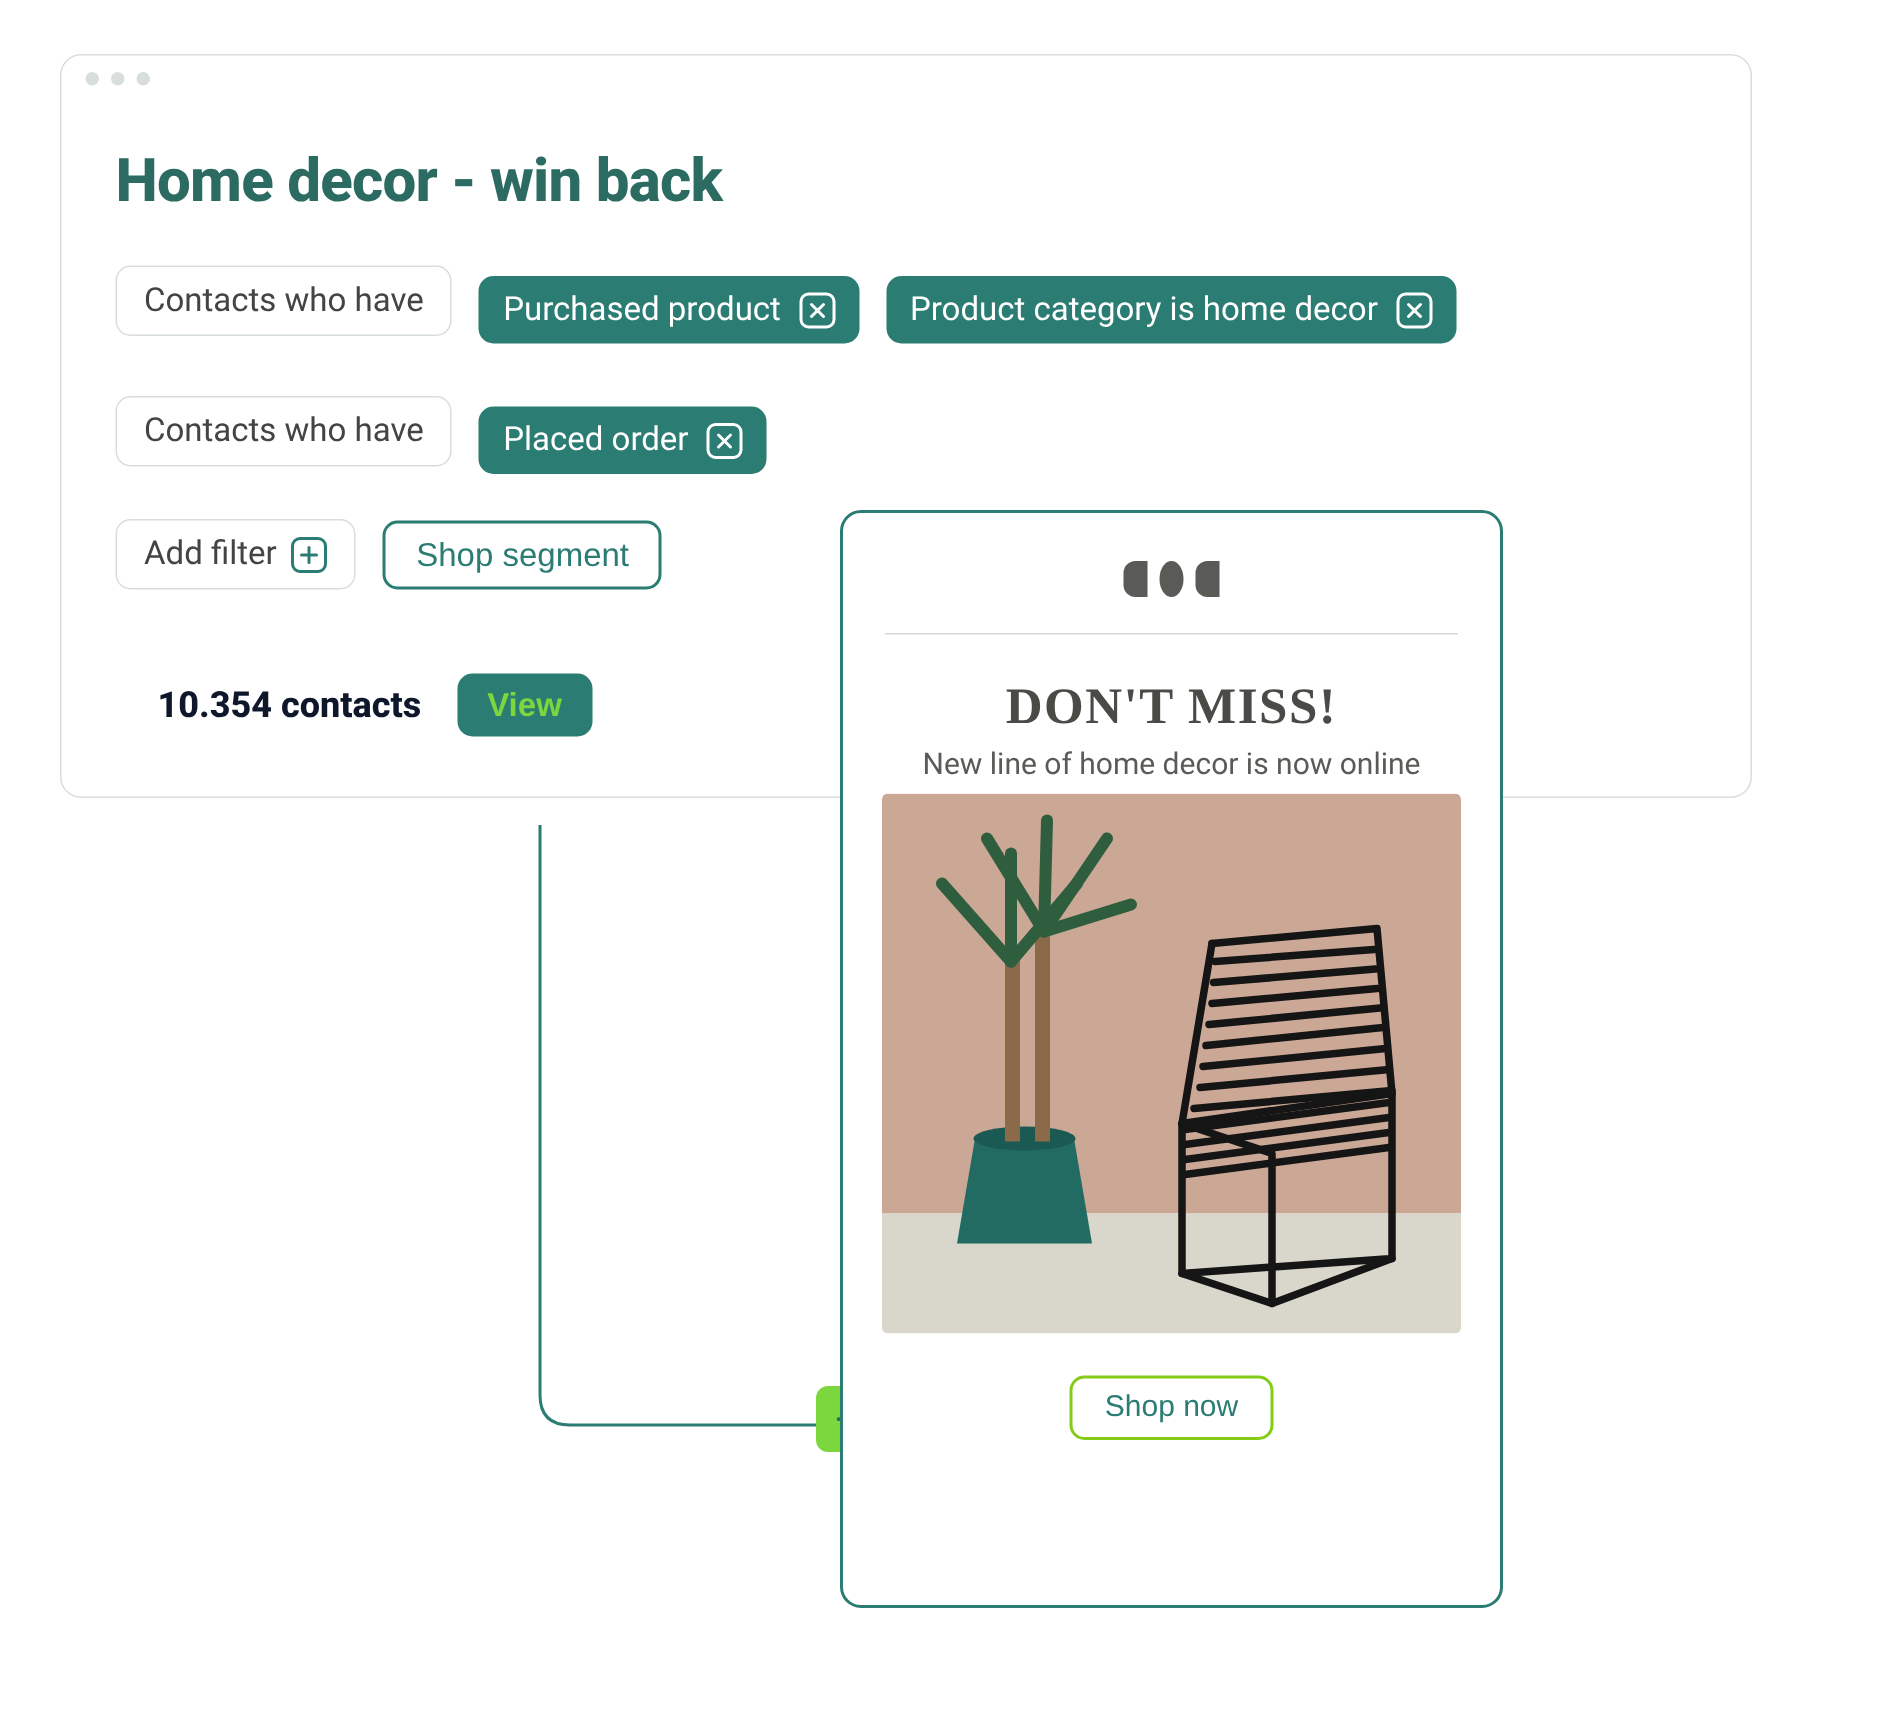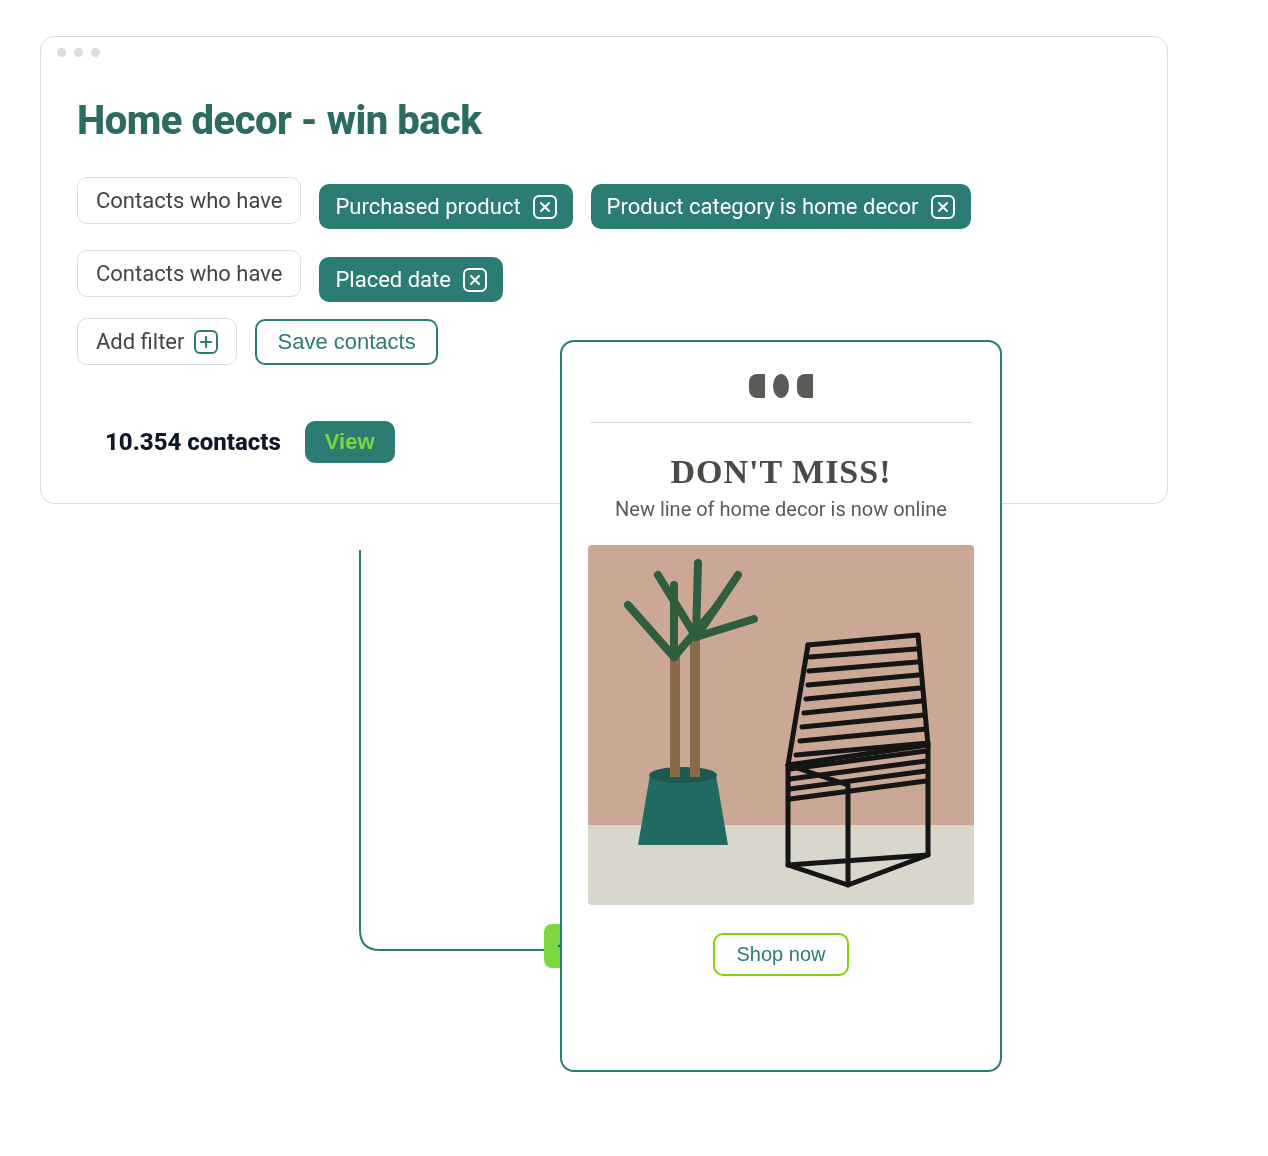--- a/index.html
+++ b/index.html
@@ -26,21 +26,21 @@
   }
   .wdot { width: 9px; height: 9px; border-radius: 50%; background: #d7dedd; }
   .win-body { padding: 24px 36px 40px 36px; }
   .title {
     color: #2b6b62;
     font-weight: 800;
     font-size: 40px;
     margin: 6px 0 28px 0;
     letter-spacing: -0.5px;
   }
-  .filters { display: flex; flex-direction: column; gap: 16px; justify-content: flex-end; }
+  .filters { display: flex; flex-direction: column; gap: 30px; justify-content: flex-end; }
   .filter-row { display: flex; flex-wrap: wrap; gap: 18px; align-items: center; }
   .chip-white {
     display: inline-flex; align-items: center; gap: 10px;
     border: 1px solid #d7dedd;
     background: #fff;
     color: #444;
     font-size: 22px;
     padding: 10px 18px;
     border-radius: 10px;
   }
@@ -115,21 +115,21 @@
     background: #fff;
     padding: 32px 28px;
     display: flex; flex-direction: column; align-items: center;
   }
   .logo { display: flex; gap: 6px; margin-bottom: 24px; }
   .logo .p1 { width: 16px; height: 24px; background:#5a5a57; border-radius: 8px 0 0 8px; }
   .logo .p2 { width: 20px; height: 24px; background:#5a5a57; border-radius: 50%; transform: scaleX(0.8); }
   .logo .p3 { width: 16px; height: 24px; background:#5a5a57; border-radius: 0 8px 8px 0; transform: scaleX(-1); }
   .email-card hr { width: 100%; border: none; border-top: 1px solid #d7d7d2; margin: 0 0 30px 0; }
   .hl { font-family: Georgia, serif; font-weight: 900; color:#4a4a46; font-size: 34px; letter-spacing: 1px; margin-bottom: 6px; }
-  .sub { color:#5a5a57; font-size: 20px; margin-bottom: 24px; text-align:center; }
+  .sub { color:#5a5a57; font-size: 20px; margin-bottom: 8px; text-align:center; }
   .product {
     width: 386px; height: 360px; border-radius: 4px; overflow: hidden;
     margin-bottom: 28px;
   }
   .product svg { display:block; }
   .cta {
     border: 2px solid #84cc16; color:#2b7c73; background:#fff;
     font-size: 20px; padding: 8px 22px; border-radius: 10px; cursor:pointer;text-align:right;
   }
 </style>
@@ -167,39 +167,39 @@
                 </svg>
             </span>
           </span>
         </div>
 
         <div class="filter-row">
           <span class="chip-white">
             <span>Contacts who have</span>
           </span>
           <span class="chip-teal">
-            <span>Placed date</span>
+            <span>Placed order</span>
             <span class="x-icon">
               <svg width="12" height="12" viewBox="0 0 12 12">
                   <path d="M2 2 L10 10 M10 2 L2 10" stroke="#fff" stroke-width="2" stroke-linecap="round"></path>
                 </svg>
             </span>
           </span>
         </div>
 
         <div class="filter-row">
           <span class="chip-white" style="color:#444;">
             <span>Add filter</span>
             <span class="plus-icon">
               <svg width="12" height="12" viewBox="0 0 12 12">
                   <path d="M6 1 V11 M1 6 H11" stroke="#2b7c73" stroke-width="2" stroke-linecap="round"></path>
                 </svg>
             </span>
           </span>
-          <button class="btn-outline-teal">Save contacts</button>
+          <button class="btn-outline-teal">Shop segment</button>
         </div>
       </div>
 
       <div class="summary">
         <div class="count">10.354 contacts</div>
         <button class="btn-solid-teal">View</button>
       </div>
     </div>
   </div>
 

